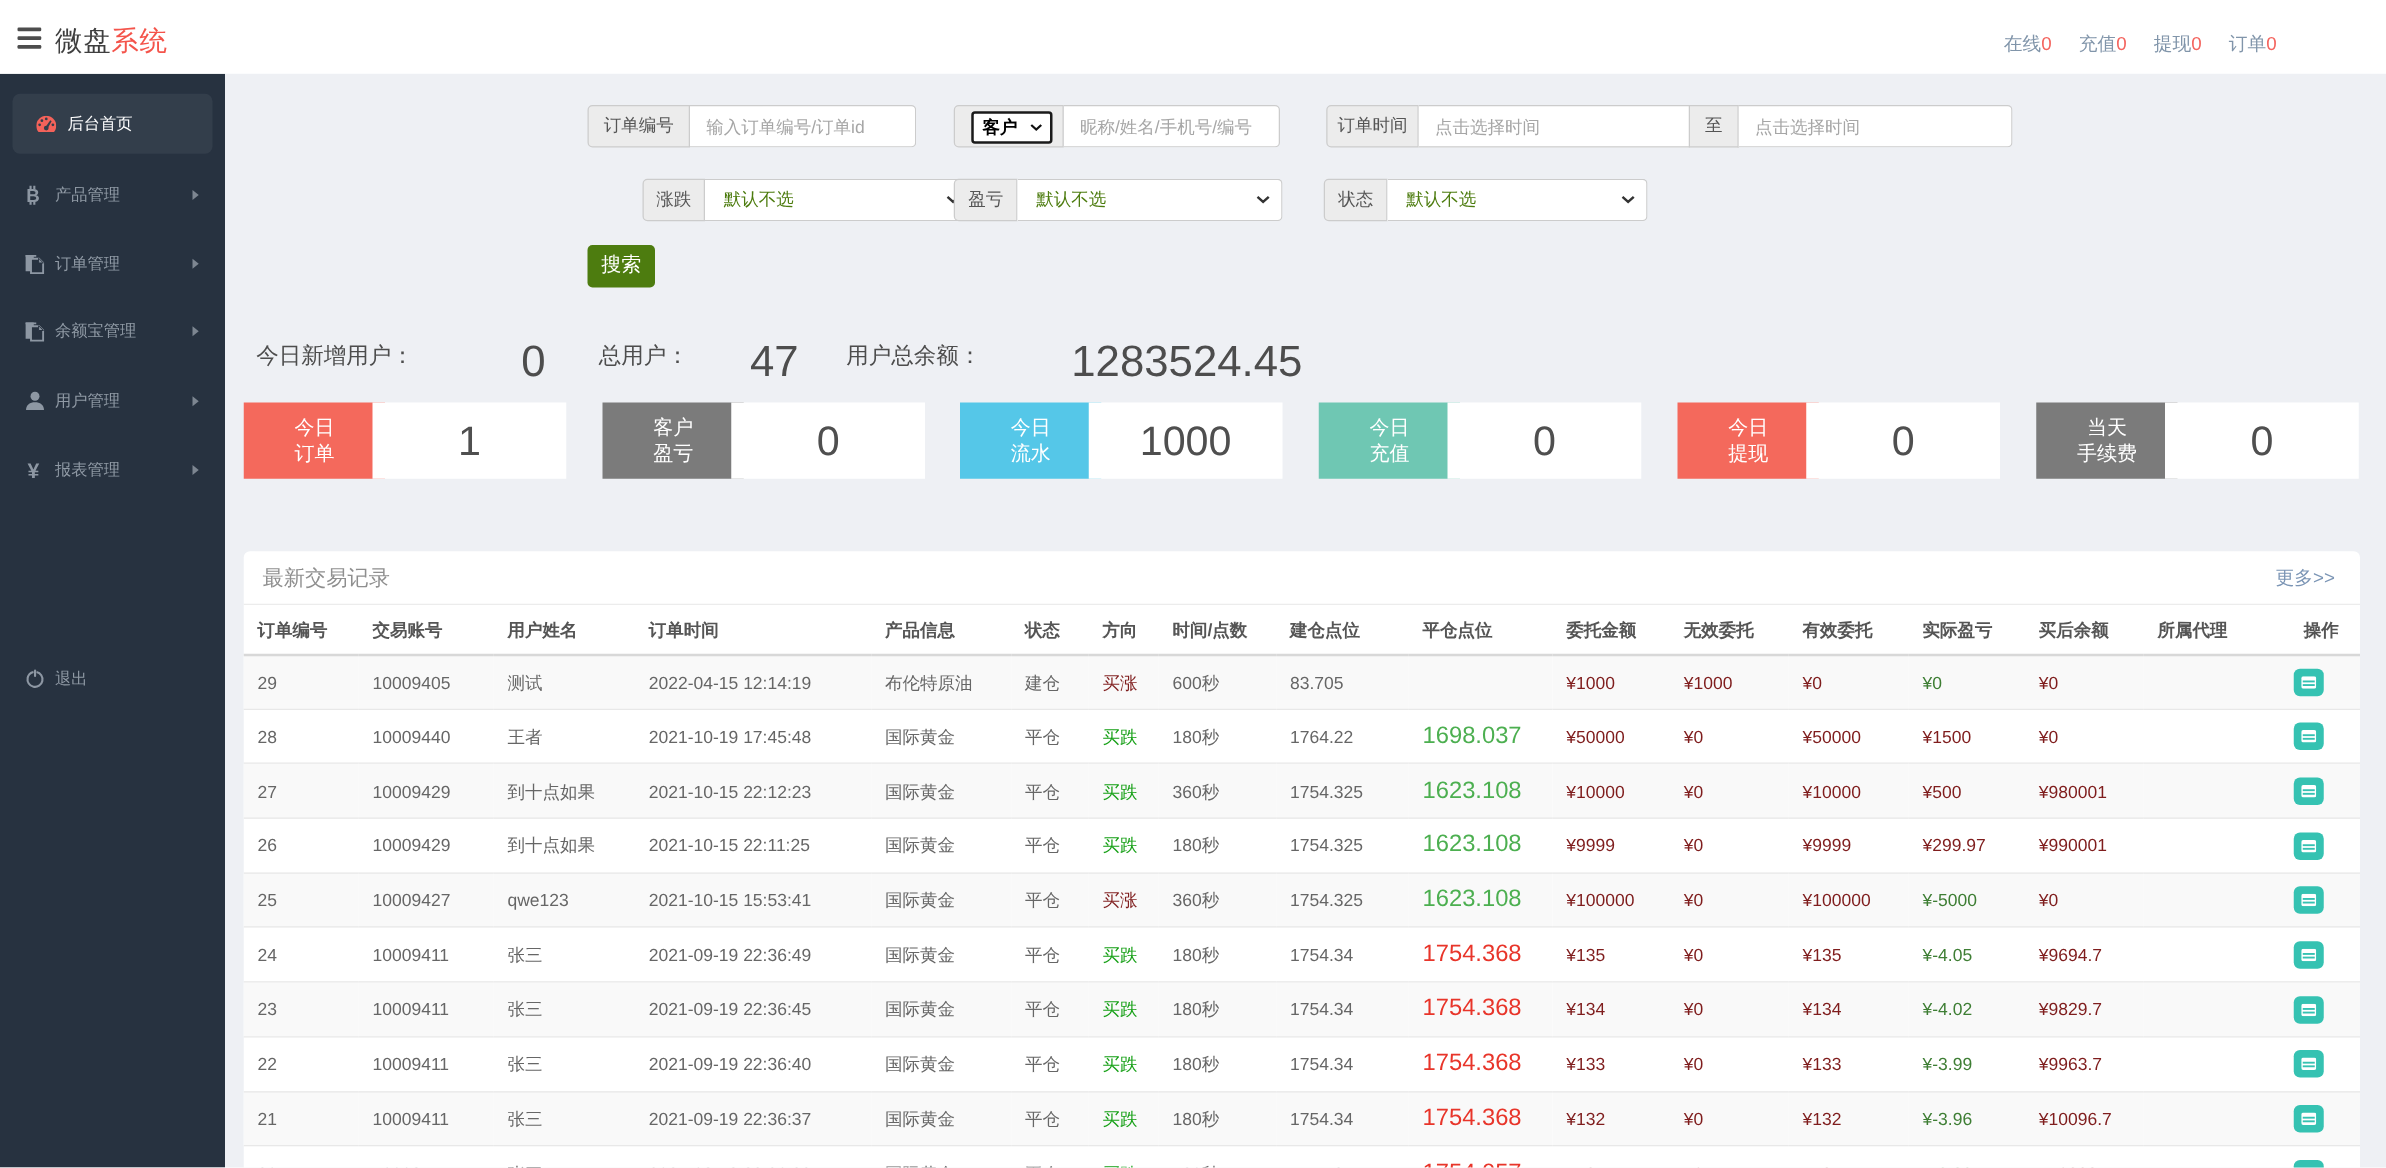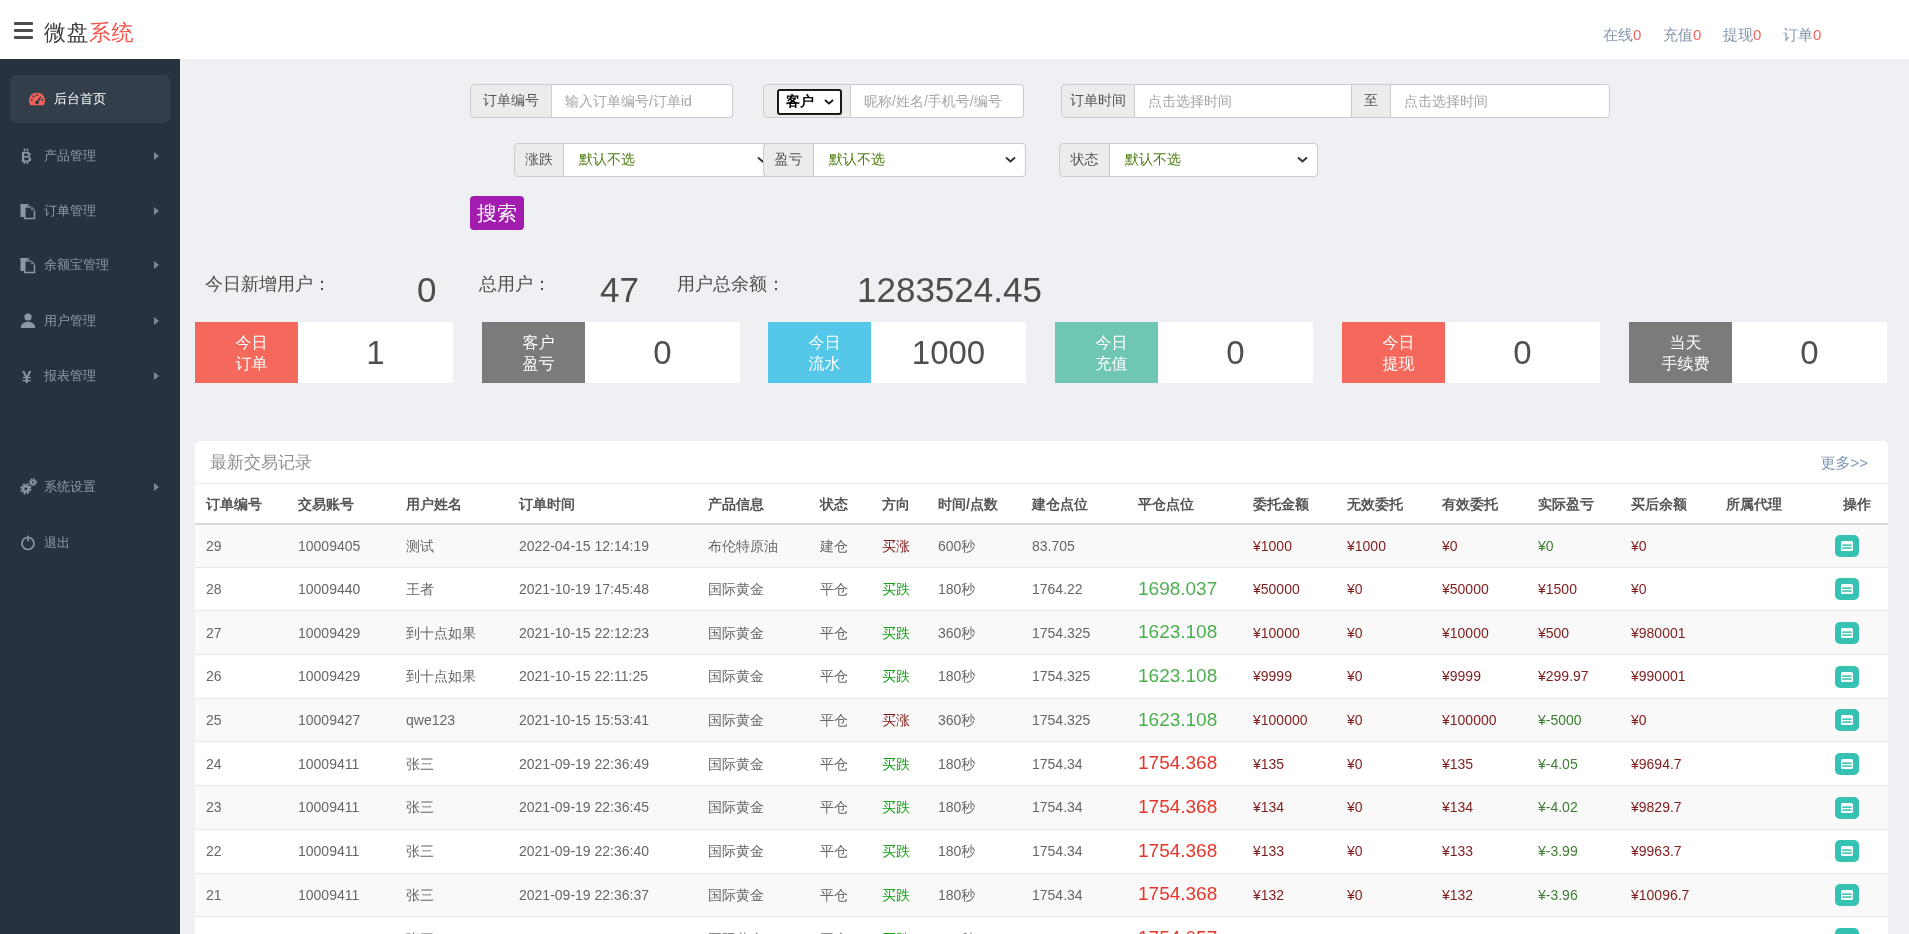--- a/index.html
+++ b/index.html
@@ -35,22 +35,22 @@
   display:flex; align-items:center; justify-content:center; border-radius:4px 0 0 4px; }
 .finput { background:#fff; border:1px solid #ccc; border-left:none; height:34px; font-size:14px;
   color:#444; padding-left:13px; border-radius:0 4px 4px 0; outline:none; }
 .finput::placeholder { color:#a6a6a6; }
 .fmid { border-radius:0; border-left:none; }
 .fsel { position:relative; background:#fff; border:1px solid #ccc; border-left:none; border-radius:0 4px 4px 0; }
 .fsel .seltext { position:absolute; left:15px; top:50%; transform:translateY(-50%); font-size:14px; color:#4d7c0f; }
 .chev { position:absolute; right:9px; top:50%; transform:translateY(-50%); }
 
 
-.btn-search { position:absolute; left:470px; top:196px; width:54px; height:34px; background:#a21caf;
-  border-radius:4px; color:#fff; font-size:20px; text-align:center; line-height:34px; }
+.btn-search { position:absolute; left:470px; top:196px; width:54px; height:34px; background:#4d7c0f;
+  border-radius:4px; color:#fff; font-size:16px; text-align:center; line-height:34px; }
 
 
 .stats { position:absolute; top:272px; height:34px; color:#4d4d4d; }
 .stats .lab { font-size:18px; }
 .stats .num { font-size:35px; position:relative; top:-2.5px; }
 
 
 .sbox { position:absolute; top:322px; width:258px; height:61px; }
 .sbox .tag { position:absolute; left:0; top:0; width:113px; height:61px; color:#fff; font-size:16px;
   display:flex; align-items:center; justify-content:center; text-align:center; line-height:21px; }
@@ -129,32 +129,20 @@
         <path d="M1.8 16c0-4.2 3.2-6.3 7.2-6.3s7.2 2.1 7.2 6.3z" fill="#8d97a3"></path>
       </svg>
     <span class="txt">用户管理</span>
       <span class="arr"></span>
   </div>
   <div class="menu-item" style="top:297px;">
     <svg class="ico" viewBox="0 0 18 18">
         <text x="3" y="15.5" font-family="Liberation Sans" font-size="17" font-weight="bold" fill="#8d97a3">¥</text>
       </svg>
     <span class="txt">报表管理</span>
-      <span class="arr"></span>
-  </div>
-  <div class="menu-item" style="top:408px;">
-    <svg class="ico" viewBox="0 0 18 18">
-      <circle cx="6.8" cy="10.8" r="3.7" fill="#8d97a3"></circle>
-      <circle cx="6.8" cy="10.8" r="4.5" fill="none" stroke="#8d97a3" stroke-width="2.2" stroke-dasharray="2.1 1.43"></circle>
-      <circle cx="6.8" cy="10.8" r="1.5" fill="#273240"></circle>
-      <circle cx="13.9" cy="4.3" r="2.5" fill="#8d97a3"></circle>
-      <circle cx="13.9" cy="4.3" r="3.1" fill="none" stroke="#8d97a3" stroke-width="1.8" stroke-dasharray="1.5 0.93"></circle>
-      <circle cx="13.9" cy="4.3" r="1" fill="#273240"></circle>
-    </svg>
-    <span class="txt">系统设置</span>
       <span class="arr"></span>
   </div>
   <div class="menu-item" style="top:464px;">
     <svg class="ico" viewBox="0 0 18 18">
         <circle cx="9" cy="9.5" r="6" fill="none" stroke="#8d97a3" stroke-width="1.7" stroke-dasharray="35 2.7" transform="rotate(-78 9 9.5)"></circle>
         <rect x="8.2" y="1.5" width="1.7" height="6" rx="0.8" fill="#8d97a3"></rect>
       </svg>
     <span class="txt">退出</span>
   </div>
 </div>

